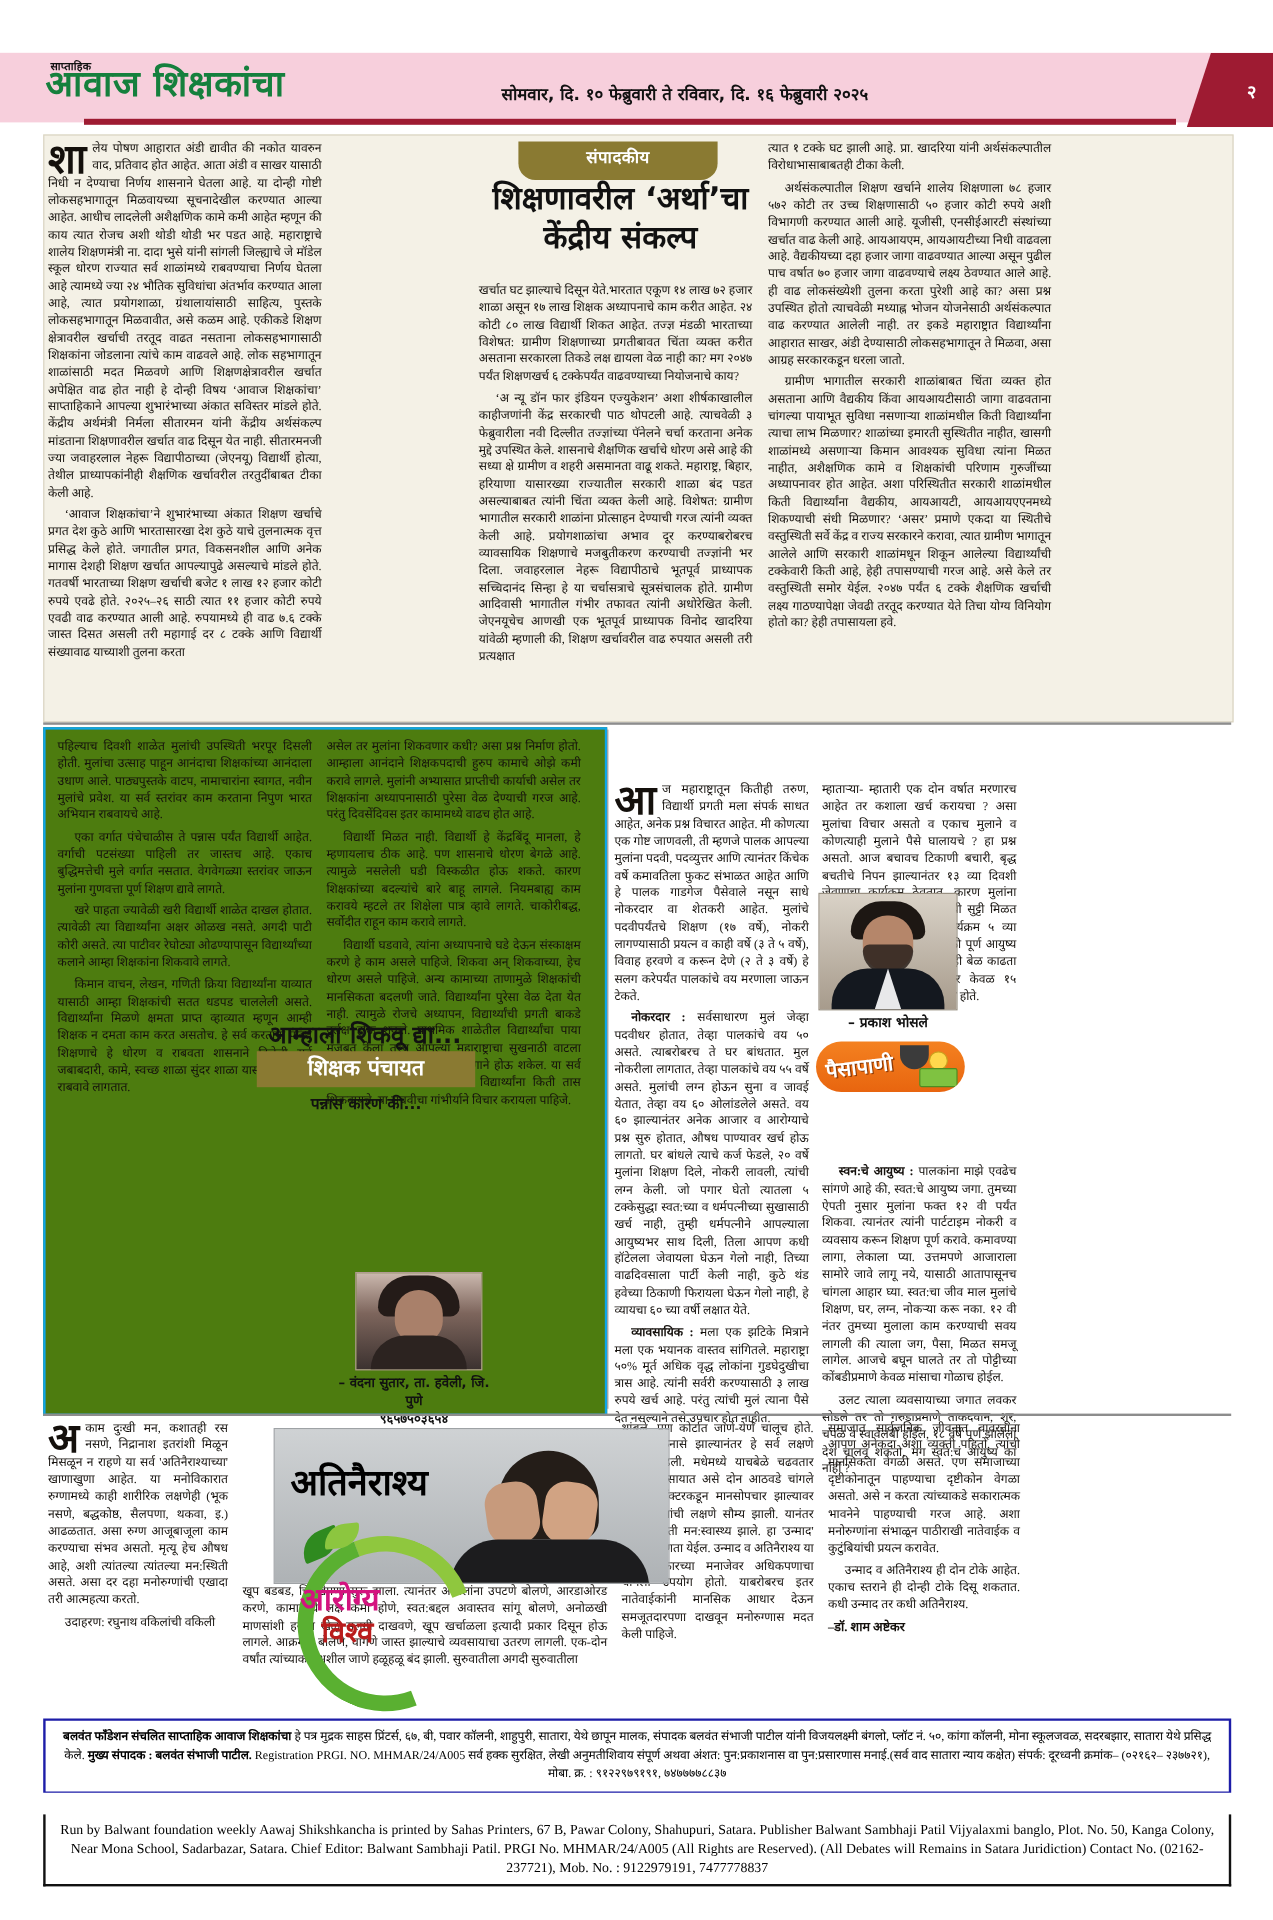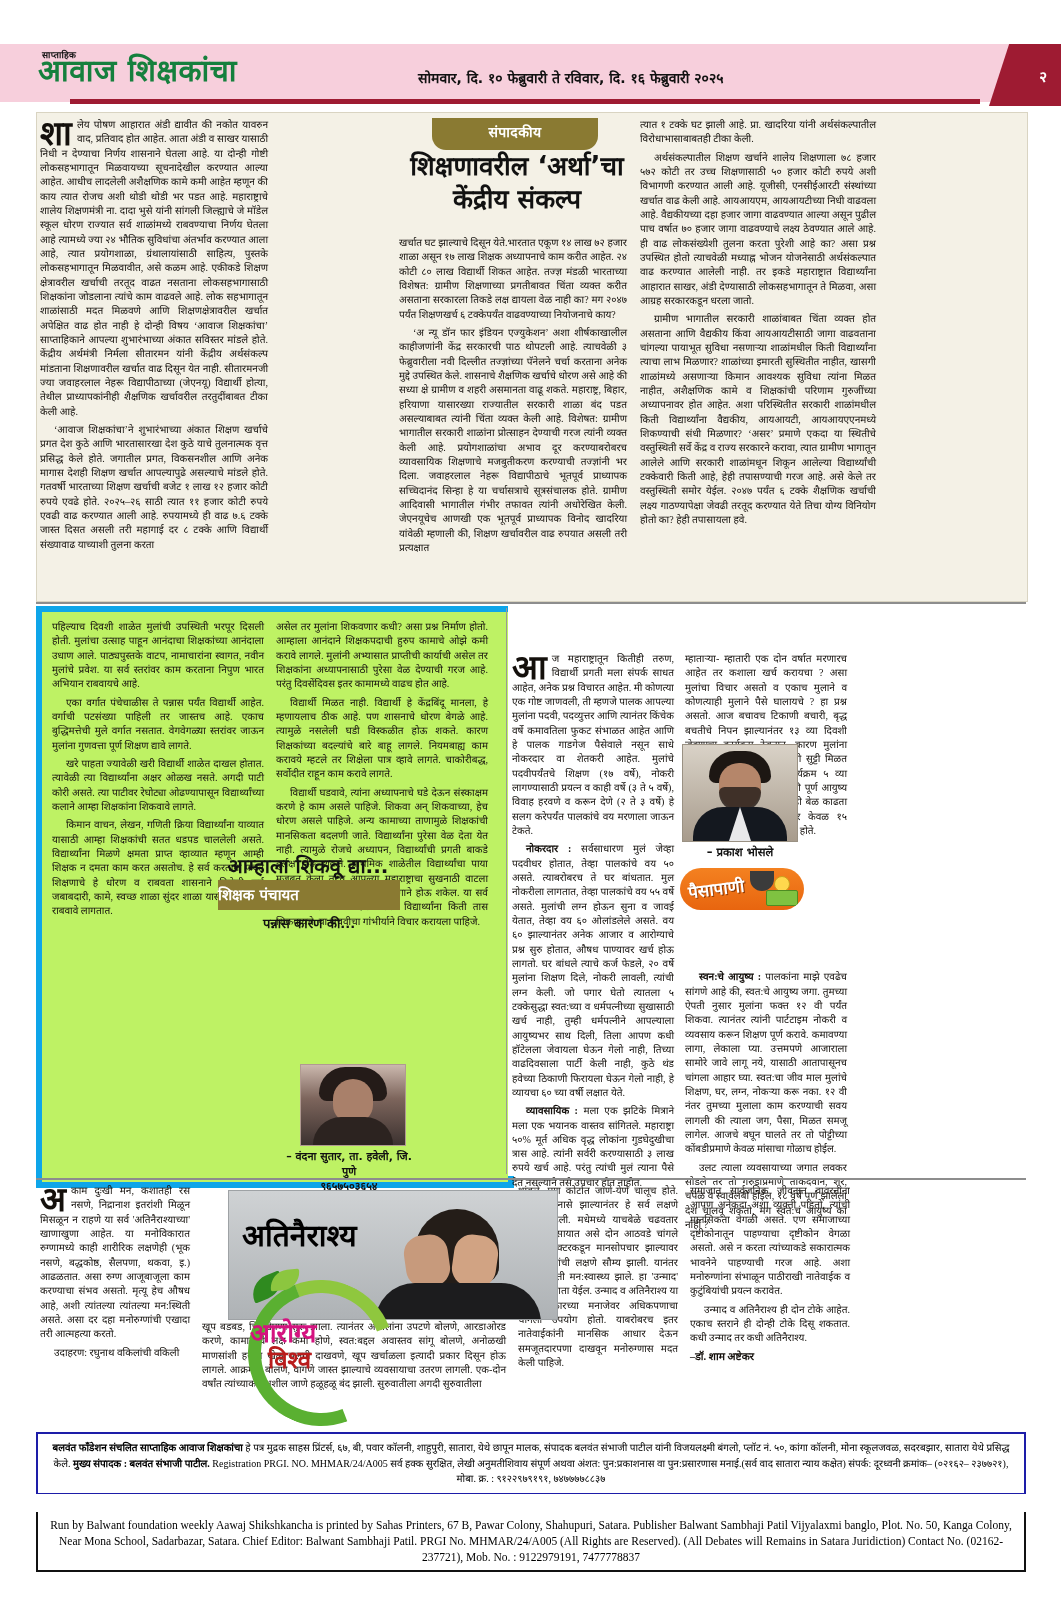--- a/index.html
+++ b/index.html
@@ -79,36 +79,36 @@
   .ind{text-indent:14px;}
 
   
   .hr-thick{position:absolute;background:#8d8d8d;}
   .vr{position:absolute;background:#9a9a9a;width:1px;}
 
   
   .mid{position:absolute;left:36px;top:606px;width:990px;height:570px;}
   .mid-left{
     position:absolute;left:0;top:0;width:466px;height:570px;
-    background:#bef264;border:6px solid #0ea5e9;
+    background:#4d7c0f;border:2px solid #0ea5e9;
   }
   .mid-right{
     position:absolute;left:472px;top:0;width:518px;height:570px;background:#fff;
   }
   .ml-cols{position:absolute;left:10px;top:8px;width:448px;display:flex;gap:12px;}
   .mlc{width:212px;}
   .big-pink-head{
     position:absolute;left:168px;top:240px;width:196px;
     font-size:20px;font-weight:bold;text-align:center;color:#111;
     font-family:"DejaVu Sans",sans-serif;
   }
   .pan-badge{
     position:absolute;left:176px;top:268px;width:182px;height:30px;
-    background:#8a7a32;color:#fff;line-height:30px;
-    font-size:15px;font-weight:bold;font-family:"DejaVu Sans",sans-serif;
+    background:#8a7a32;color:#fff;text-align:center;line-height:30px;
+    font-size:18px;font-weight:bold;font-family:"DejaVu Sans",sans-serif;
   }
   .pan-sub{
     position:absolute;left:176px;top:302px;width:182px;text-align:center;
     font-size:13px;font-weight:bold;color:#111;font-family:"DejaVu Sans",sans-serif;
   }
   .lady-photo{
     position:absolute;left:258px;top:452px;width:104px;height:80px;
     background:linear-gradient(180deg,#cbb8ae 0%,#7d655c 42%,#3c3230 100%);
     border:1px solid #b19a92;overflow:hidden;
   }

